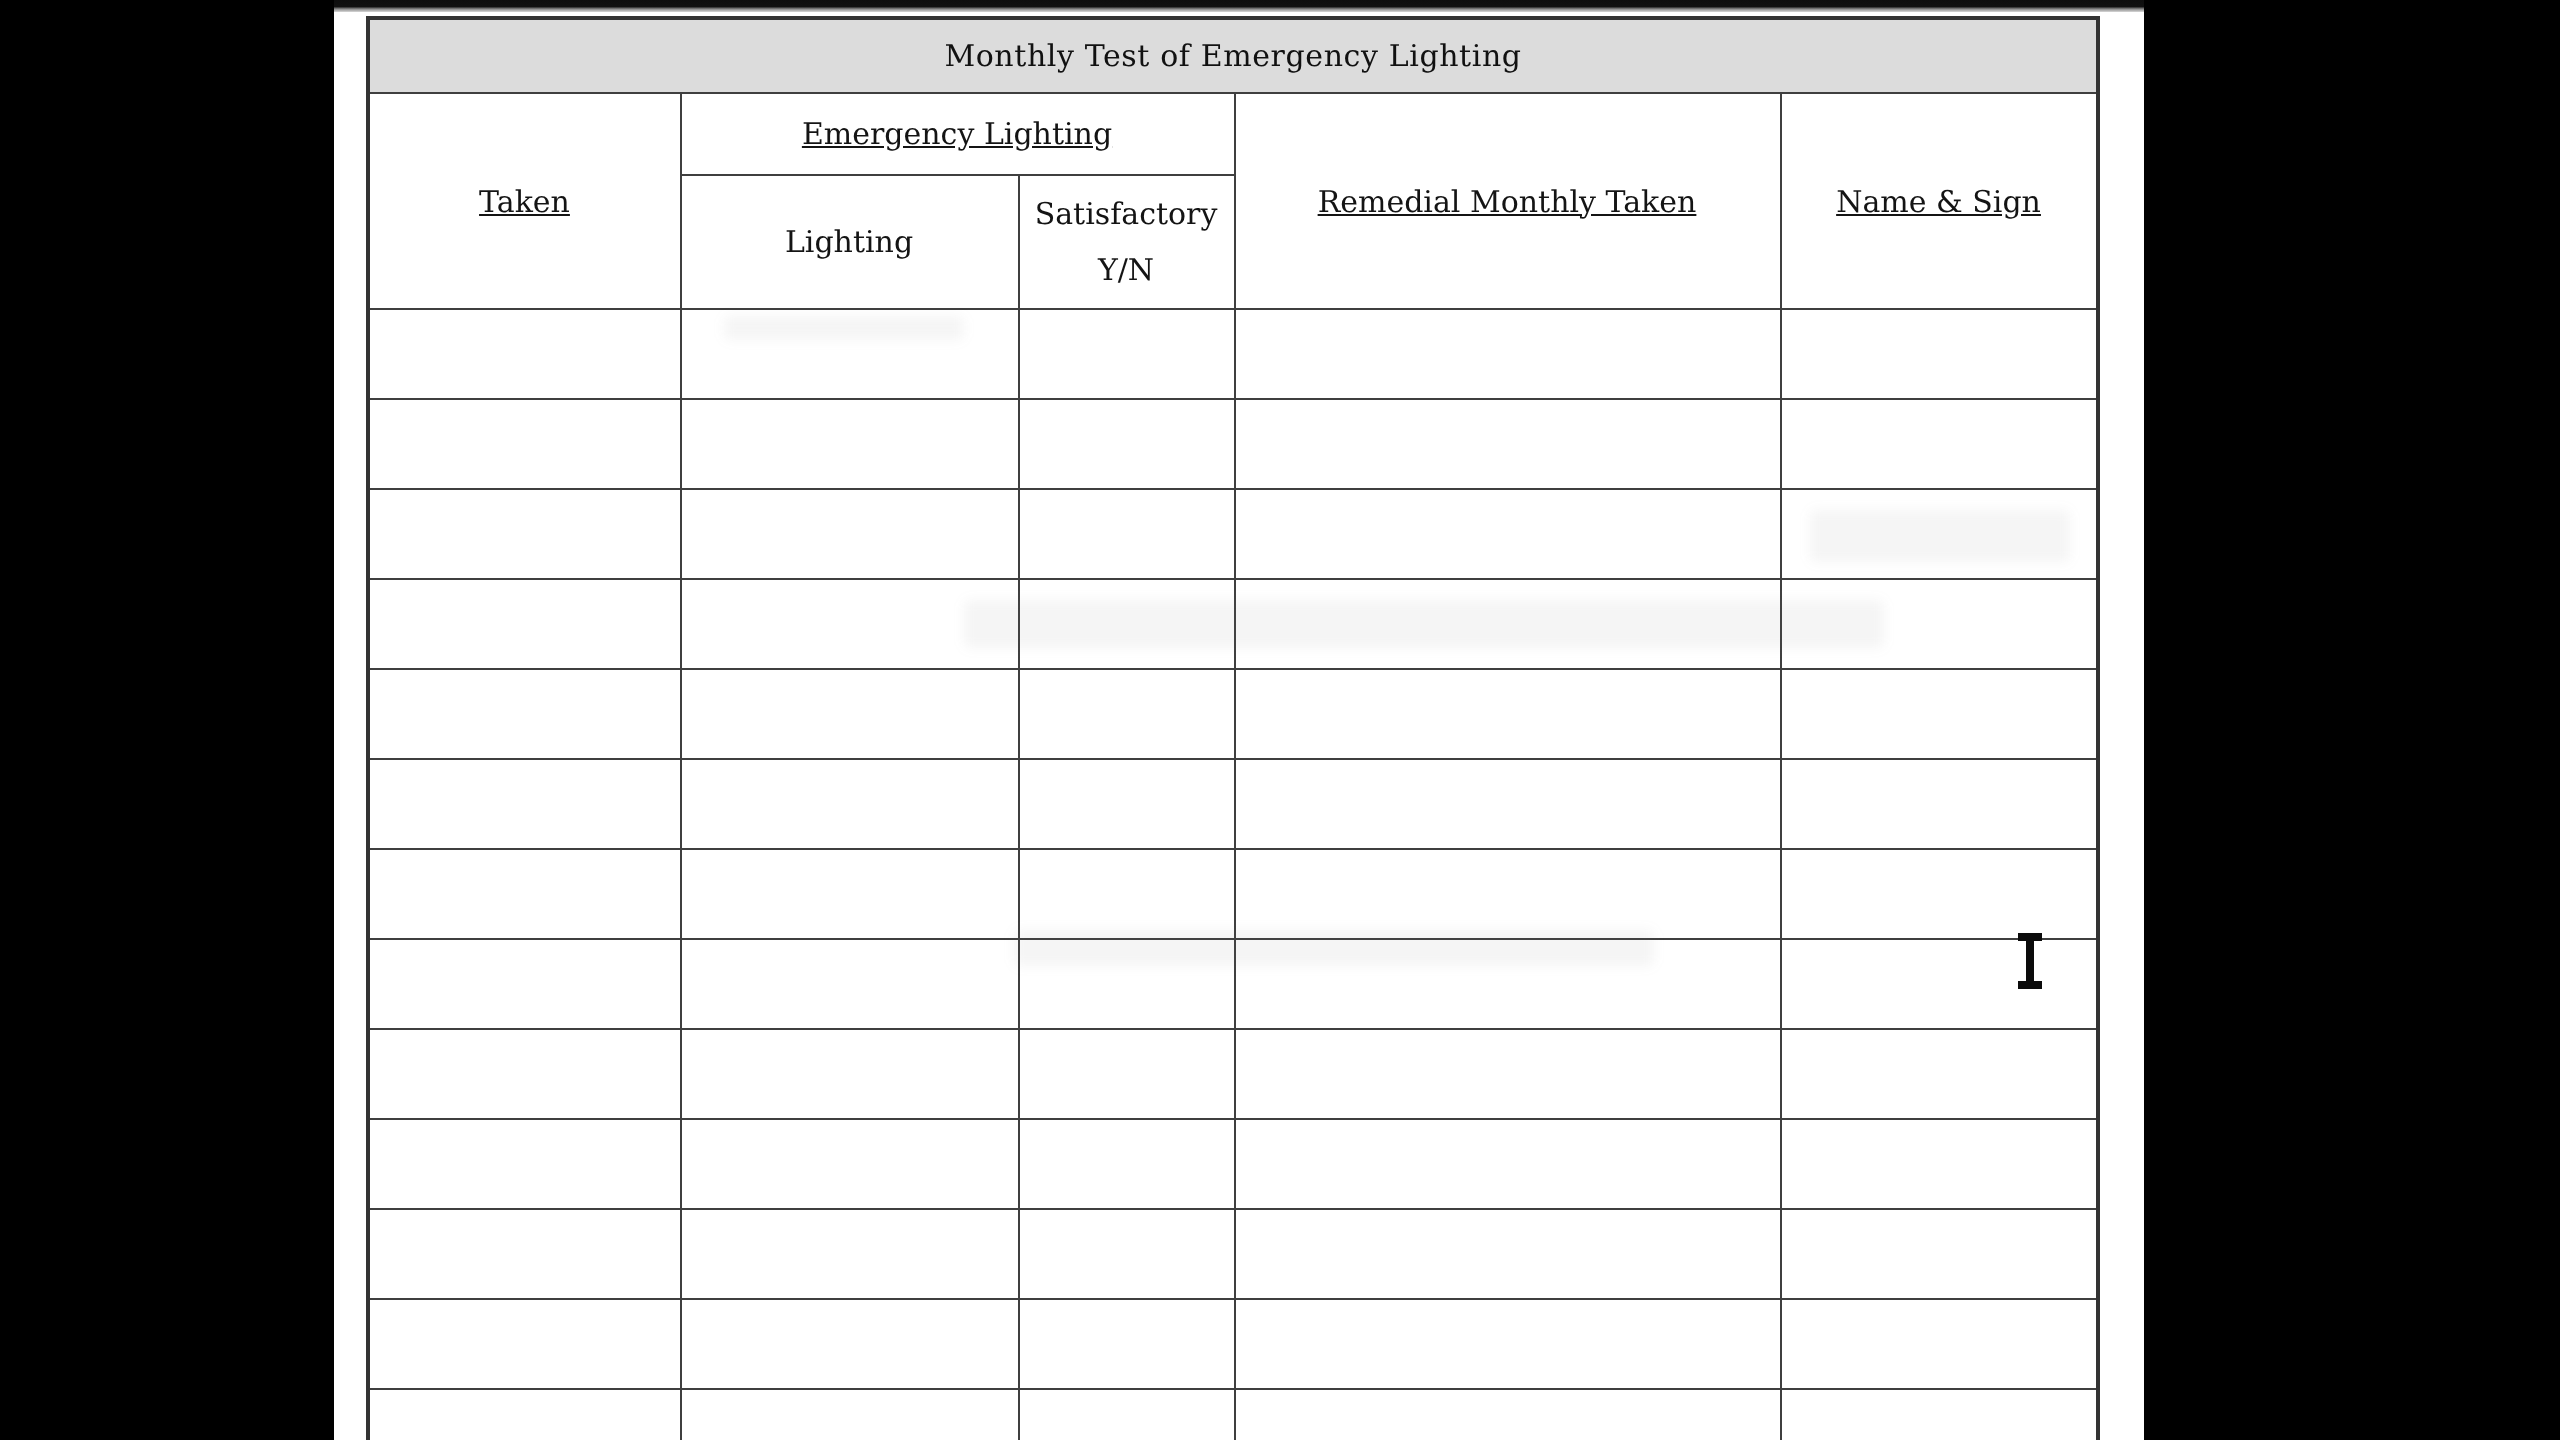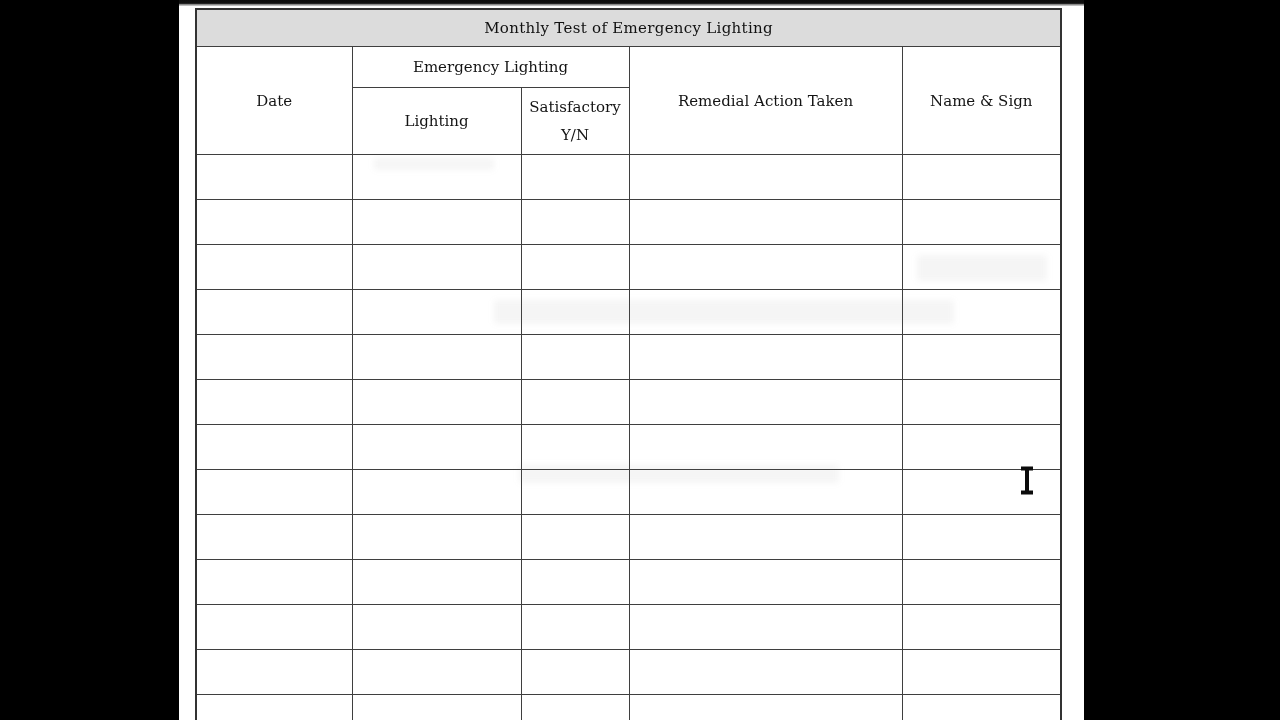--- a/index.html
+++ b/index.html
@@ -10,21 +10,20 @@
     overflow: hidden;
     background: #000;
     font-family: "DejaVu Serif", "Liberation Serif", serif;
   }
   .stage {
     position: relative;
     width: 1164px;
     height: 720px;
     background: #000;
     overflow: hidden;
-    margin-left: 12px;
   }
   .doc-page {
     position: absolute;
     left: 167px;
     top: 0;
     width: 905px;
     height: 720px;
     background: #ffffff;
     overflow: hidden;
   }
@@ -56,21 +55,21 @@
   }
   table.form-table { border: 2px solid #333333; }
   th.title-cell {
     height: 36px;
     background: #dcdcdc;
     font-weight: bold;
     font-size: 18px;
     letter-spacing: 0.3px;
     color: #111111;
   }
-  tr.hdr-top th { height: 40px; }
+  tr.hdr-top th { height: 40px; text-decoration: underline; }
   tr.hdr-sub th { height: 66px; }
   th.sat-cell .line { line-height: 28px; }
   tbody tr { height: 45px; }
   tbody td { background: #ffffff; }
   .artifact {
     position: absolute;
     background: rgba(110, 110, 110, 0.07);
     filter: blur(3px);
     border-radius: 3px;
     pointer-events: none;
@@ -98,23 +97,23 @@
         <col style="width:169px">
         <col style="width:108px">
         <col style="width:273px">
         <col style="width:159px">
       </colgroup>
       <thead>
         <tr>
           <th class="title-cell" colspan="5">Monthly Test of Emergency Lighting</th>
         </tr>
         <tr class="hdr-top">
-          <th rowspan="2">Date</th>
+          <th rowspan="2">Taken</th>
           <th colspan="2">Emergency Lighting</th>
-          <th rowspan="2">Remedial Action Taken</th>
+          <th rowspan="2">Remedial Monthly Taken</th>
           <th rowspan="2">Name &amp; Sign</th>
         </tr>
         <tr class="hdr-sub">
           <th>Lighting</th>
           <th class="sat-cell">
             <div class="line">Satisfactory</div>
             <div class="line">Y/N</div>
           </th>
         </tr>
       </thead>

